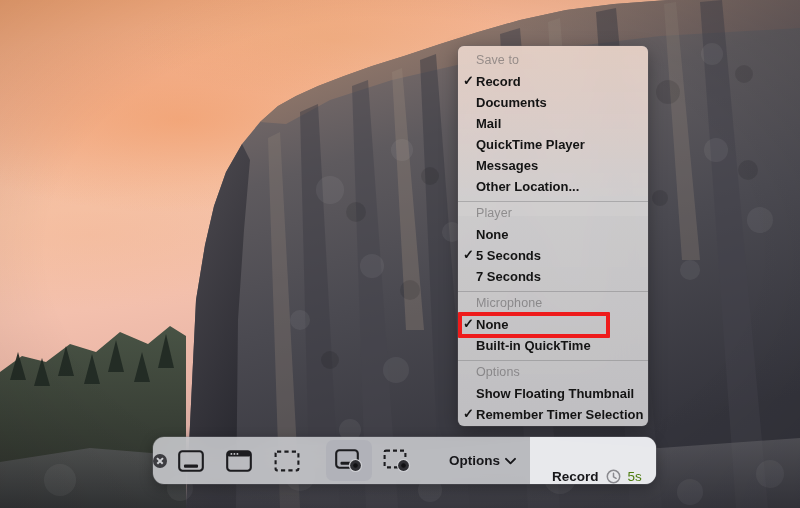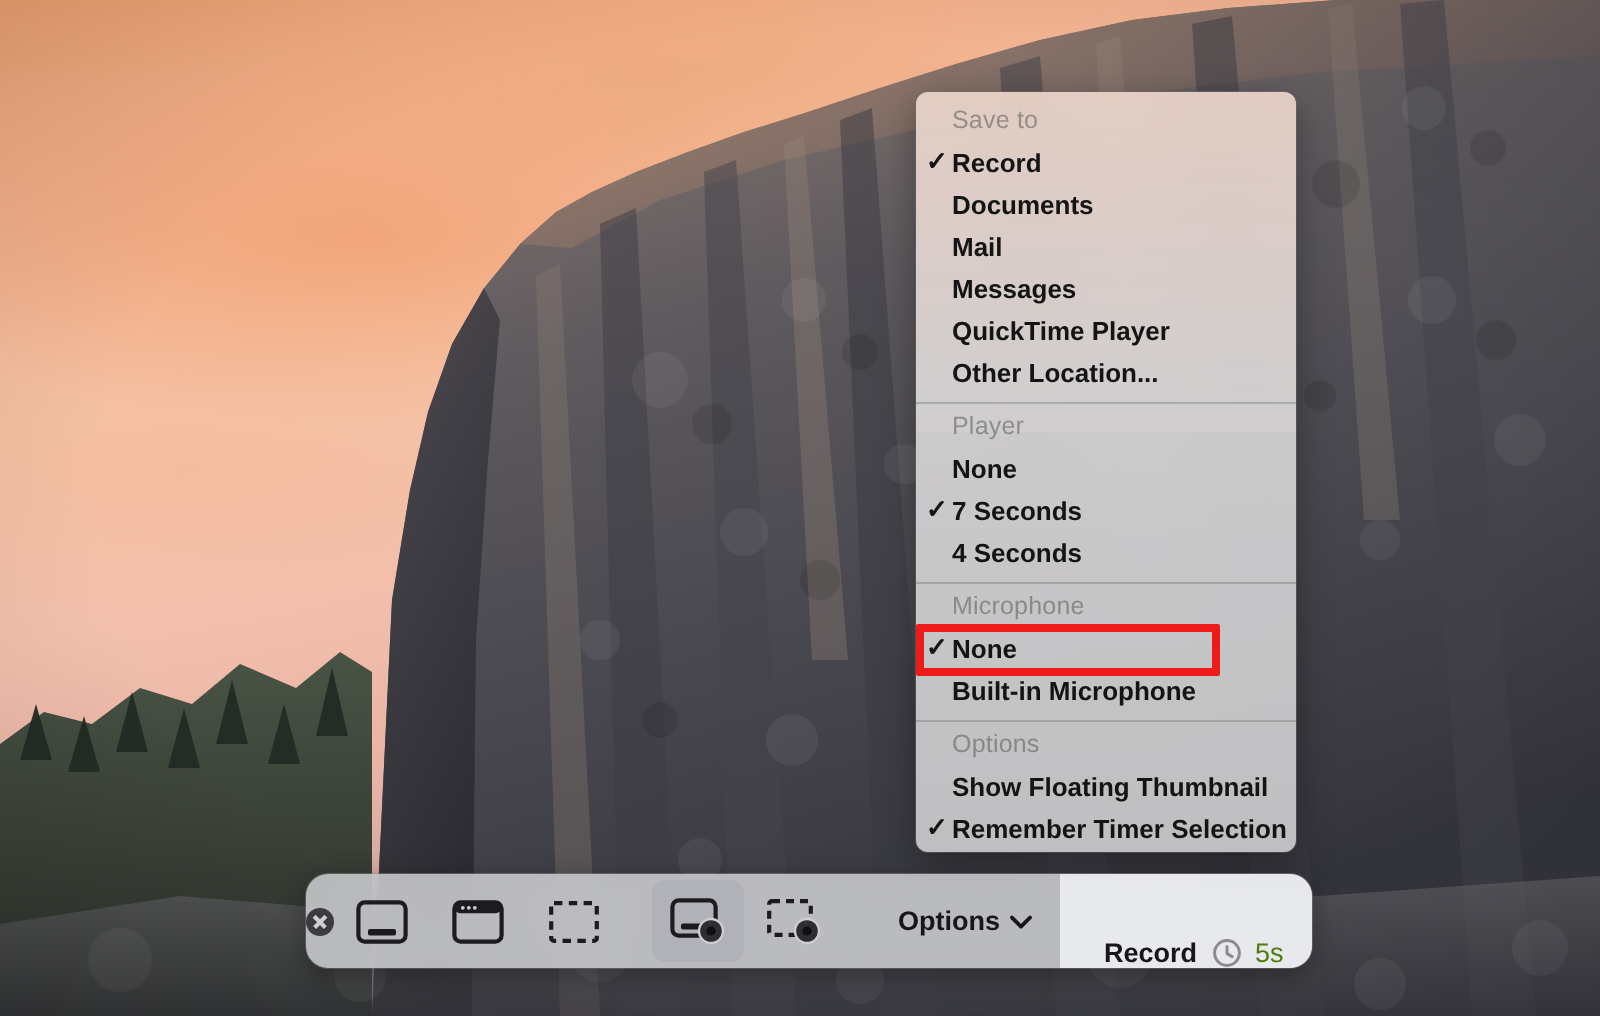--- a/index.html
+++ b/index.html
@@ -305,52 +305,52 @@
       <span class="tick">✓</span>
       <span>Record</span>
     </div>
     <div class="menu-item">
       <span>Documents</span>
     </div>
     <div class="menu-item">
       <span>Mail</span>
     </div>
     <div class="menu-item">
+      <span>QuickTime Player</span>
+    </div>
+    <div class="menu-item">
       <span>Messages</span>
     </div>
     <div class="menu-item">
-      <span>QuickTime Player</span>
-    </div>
-    <div class="menu-item">
       <span>Other Location...</span>
     </div>
 
     <div class="menu-sep"></div>
 
     <div class="menu-section-header">Player</div>
     <div class="menu-item">
       <span>None</span>
     </div>
     <div class="menu-item">
       <span class="tick">✓</span>
+      <span>5 Seconds</span>
+    </div>
+    <div class="menu-item">
       <span>7 Seconds</span>
-    </div>
-    <div class="menu-item">
-      <span>4 Seconds</span>
     </div>
 
     <div class="menu-sep"></div>
 
     <div class="menu-section-header">Microphone</div>
     <div class="menu-item">
       <span class="tick">✓</span>
       <span>None</span>
     </div>
     <div class="menu-item">
-      <span>Built-in Microphone</span>
+      <span>Built-in QuickTime</span>
     </div>
 
     <div class="menu-sep"></div>
 
     <div class="menu-section-header">Options</div>
     <div class="menu-item">
       <span>Show Floating Thumbnail</span>
     </div>
     <div class="menu-item">
       <span class="tick">✓</span>

